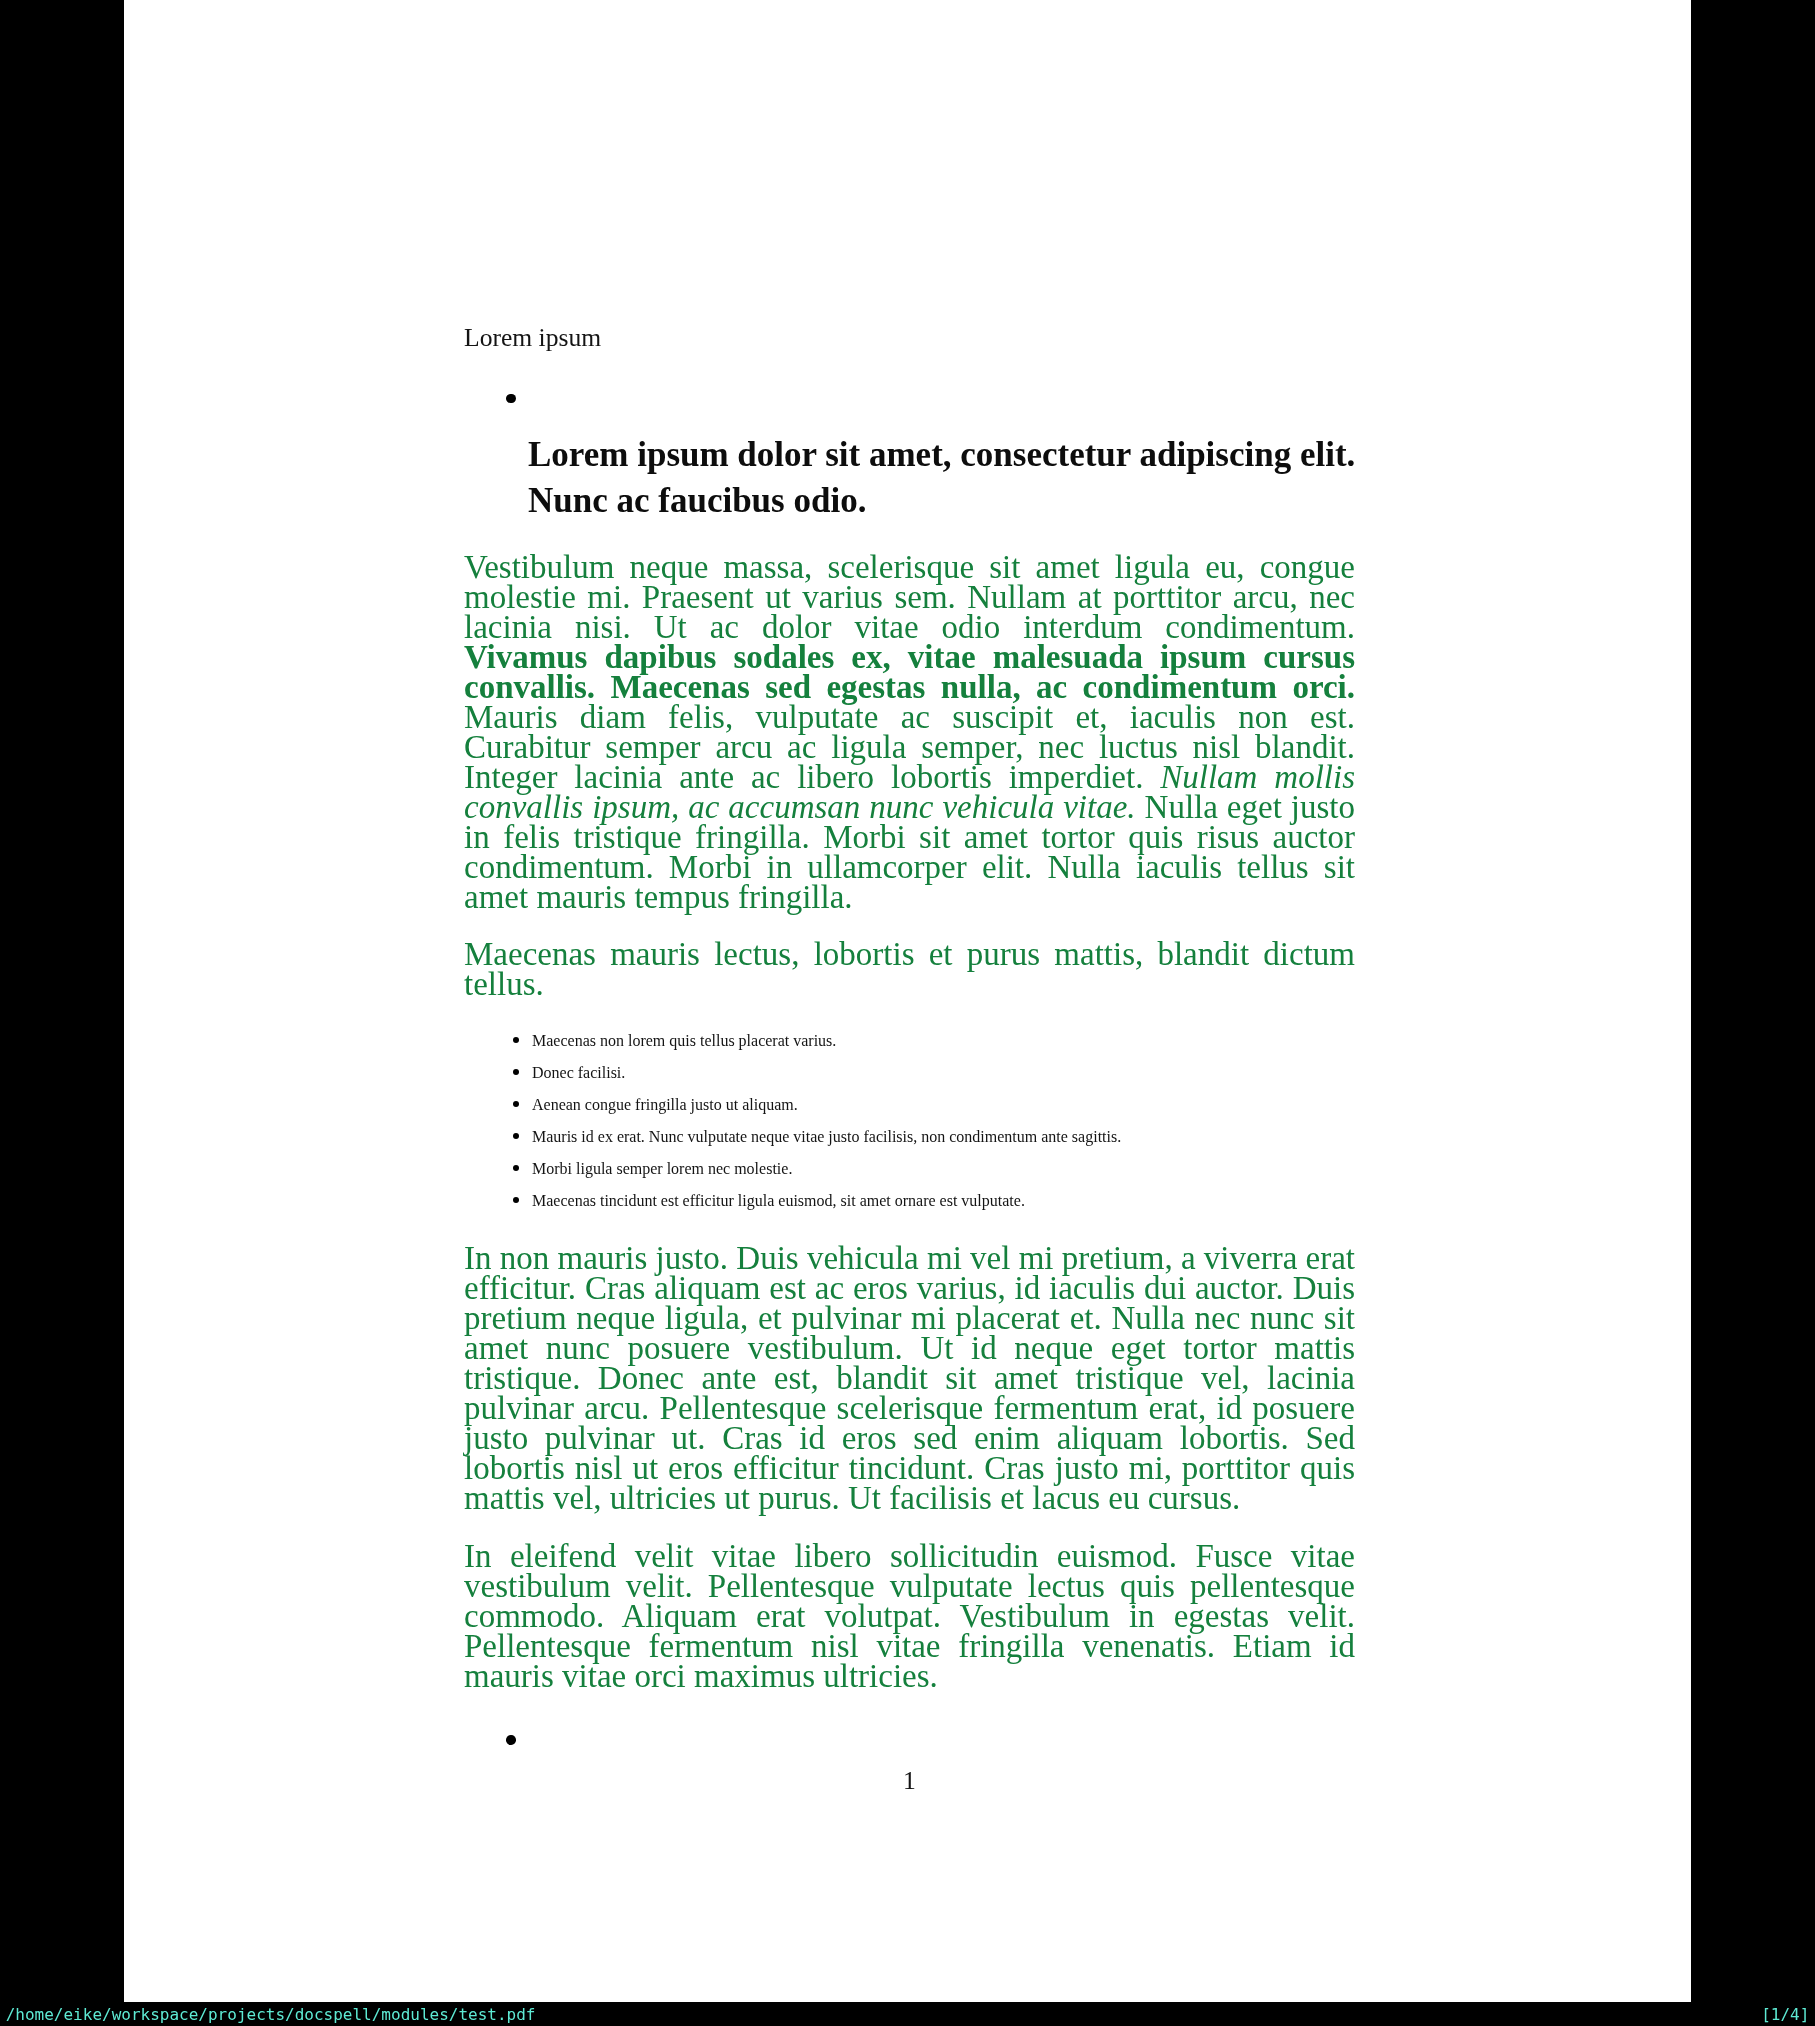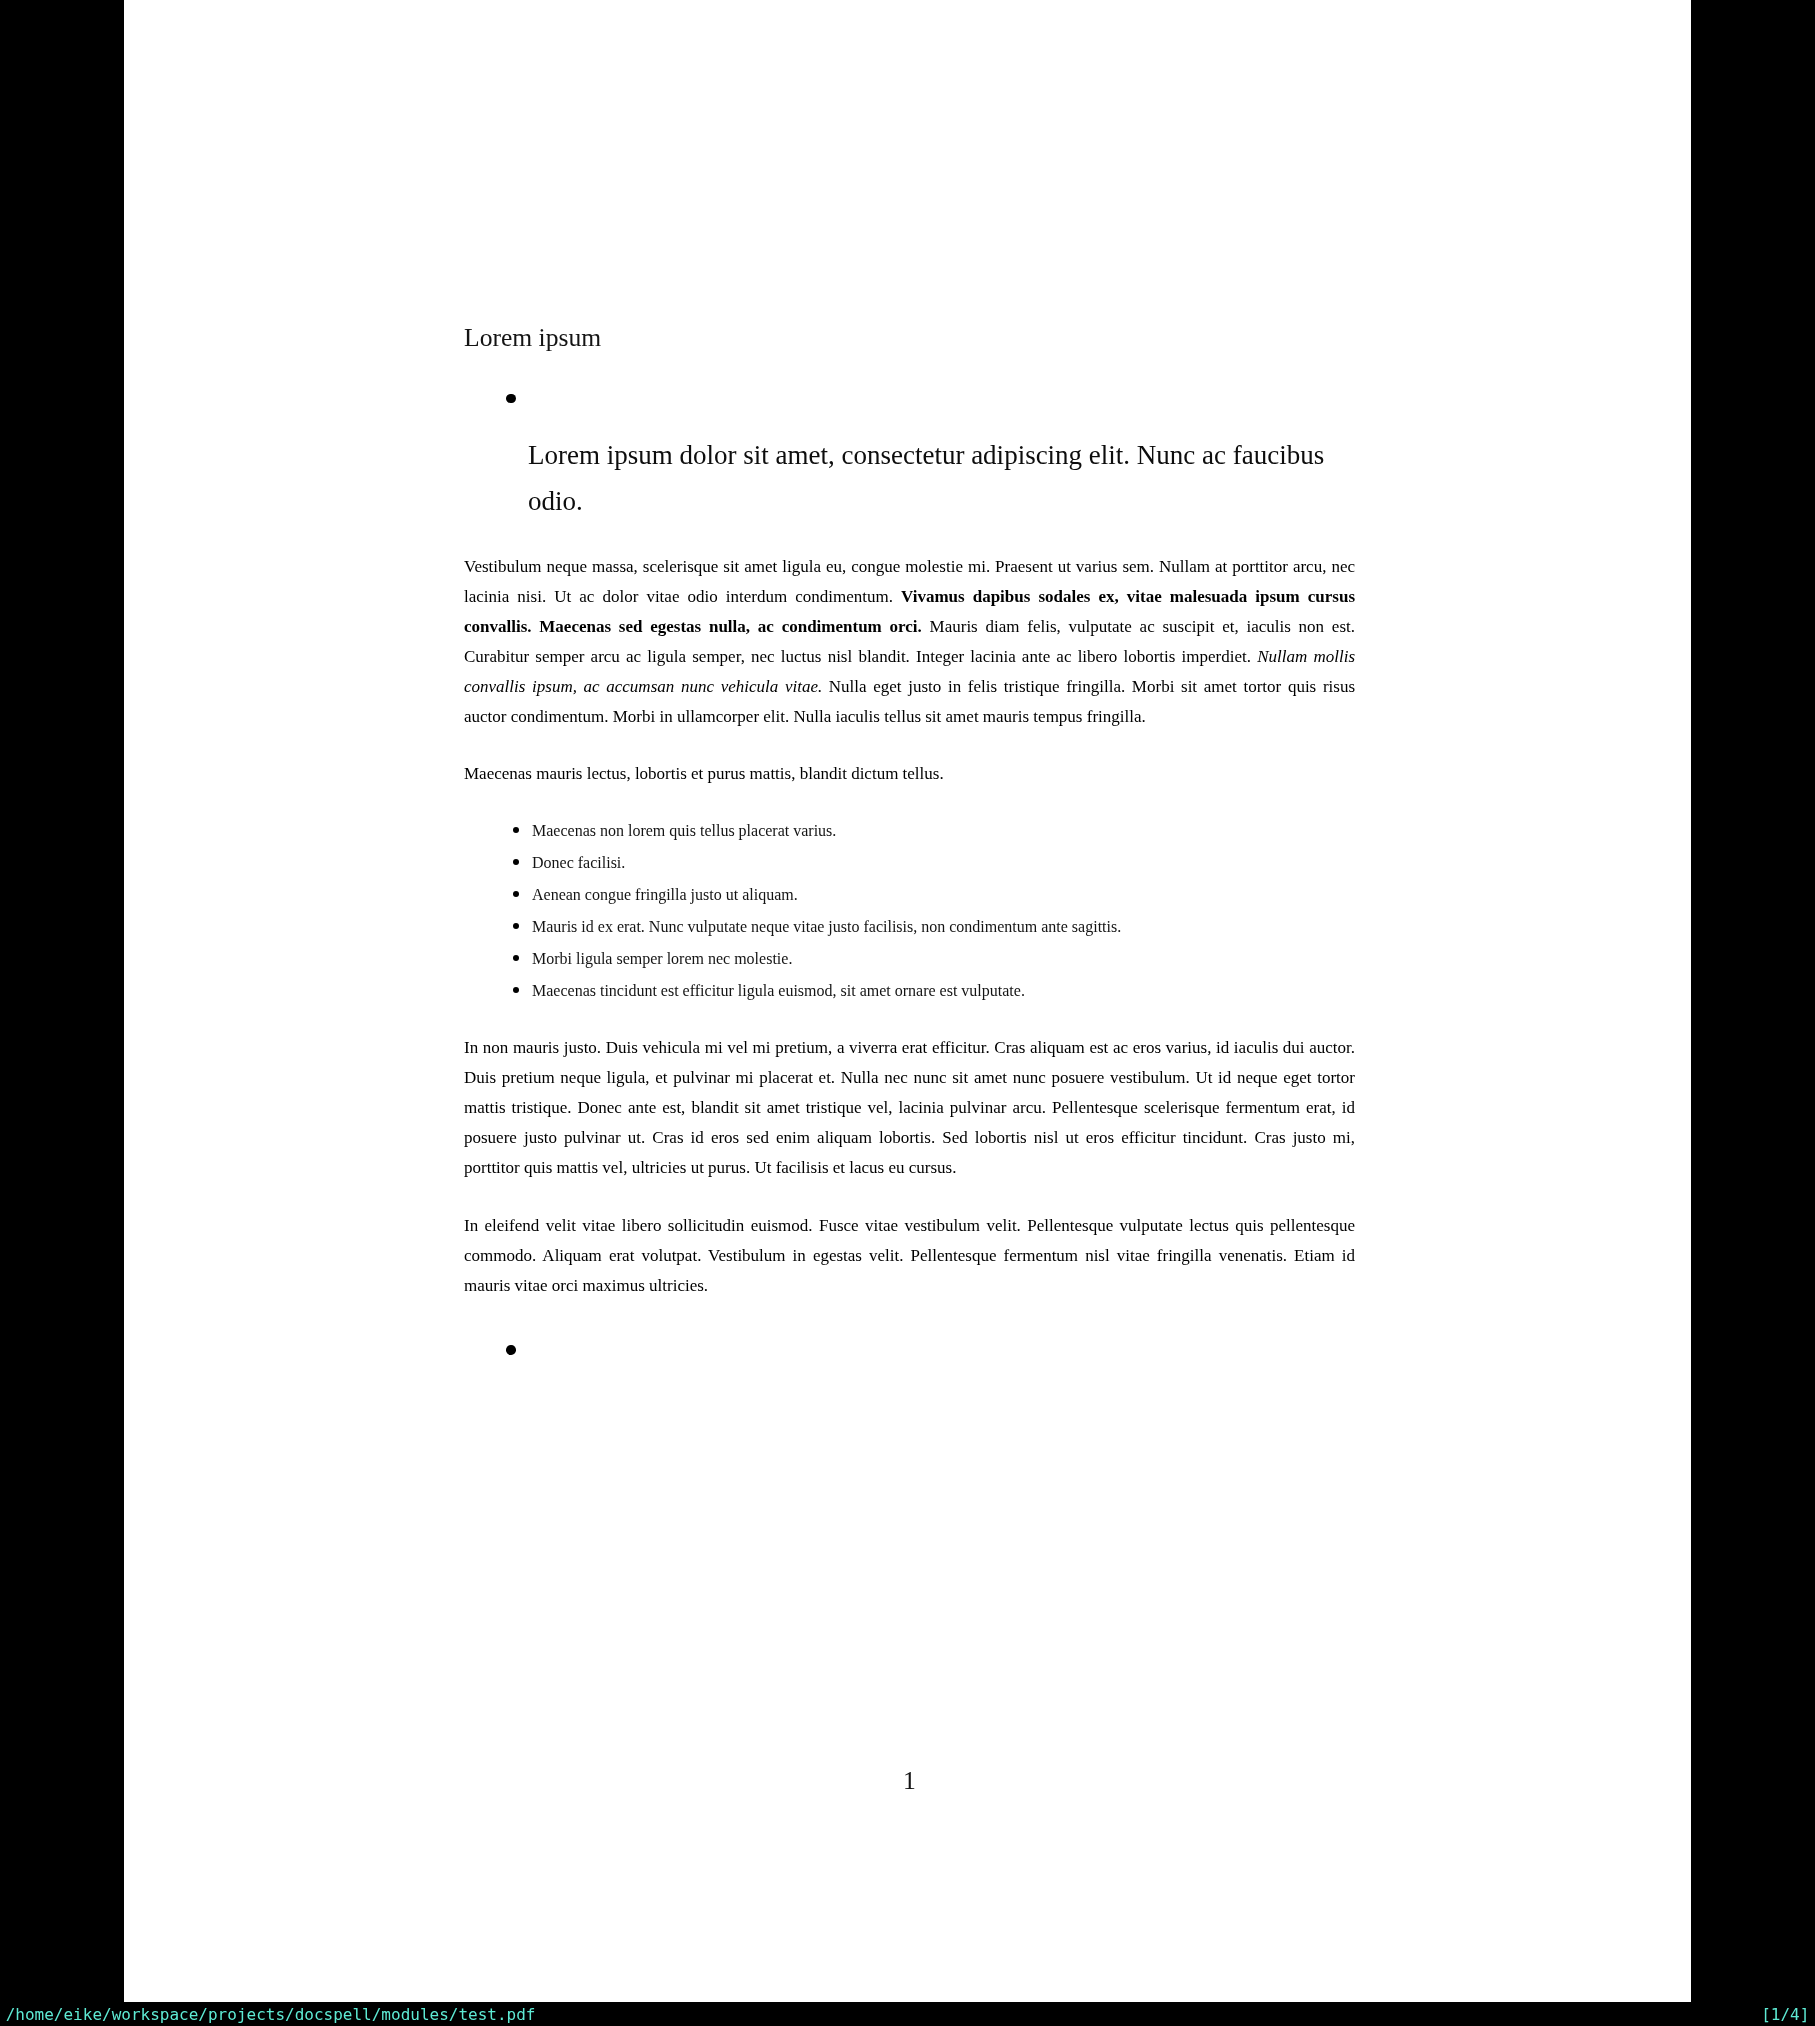--- a/index.html
+++ b/index.html
@@ -48,31 +48,31 @@
     background: #000000;
     margin-left: 42px;
     vertical-align: middle;
   }
   .lone-bullet-row.second {
     margin-top: 40px;
   }
   h1.heading {
     margin: 32px 0 0 64px;
     width: 829px;
-    font-size: 27px;
+    font-size: 35px;
     line-height: 46px;
-    font-weight: normal;
+    font-weight: bold;
     color: #0d0d0d;
   }
   p.body {
     margin: 27.4px 0 0 0;
-    font-size: 17px;
+    font-size: 33px;
     line-height: 30px;
     text-align: justify;
-    color: #000000;
+    color: #15803d;
   }
   .seg-bold { font-weight: bold; }
   .seg-italic { font-style: italic; }
   ul.blist {
     margin: 24.6px 0 0 0;
     padding: 0 0 0 68px;
     font-size: 16px;
     line-height: 30px;
     list-style: disc;
   }

